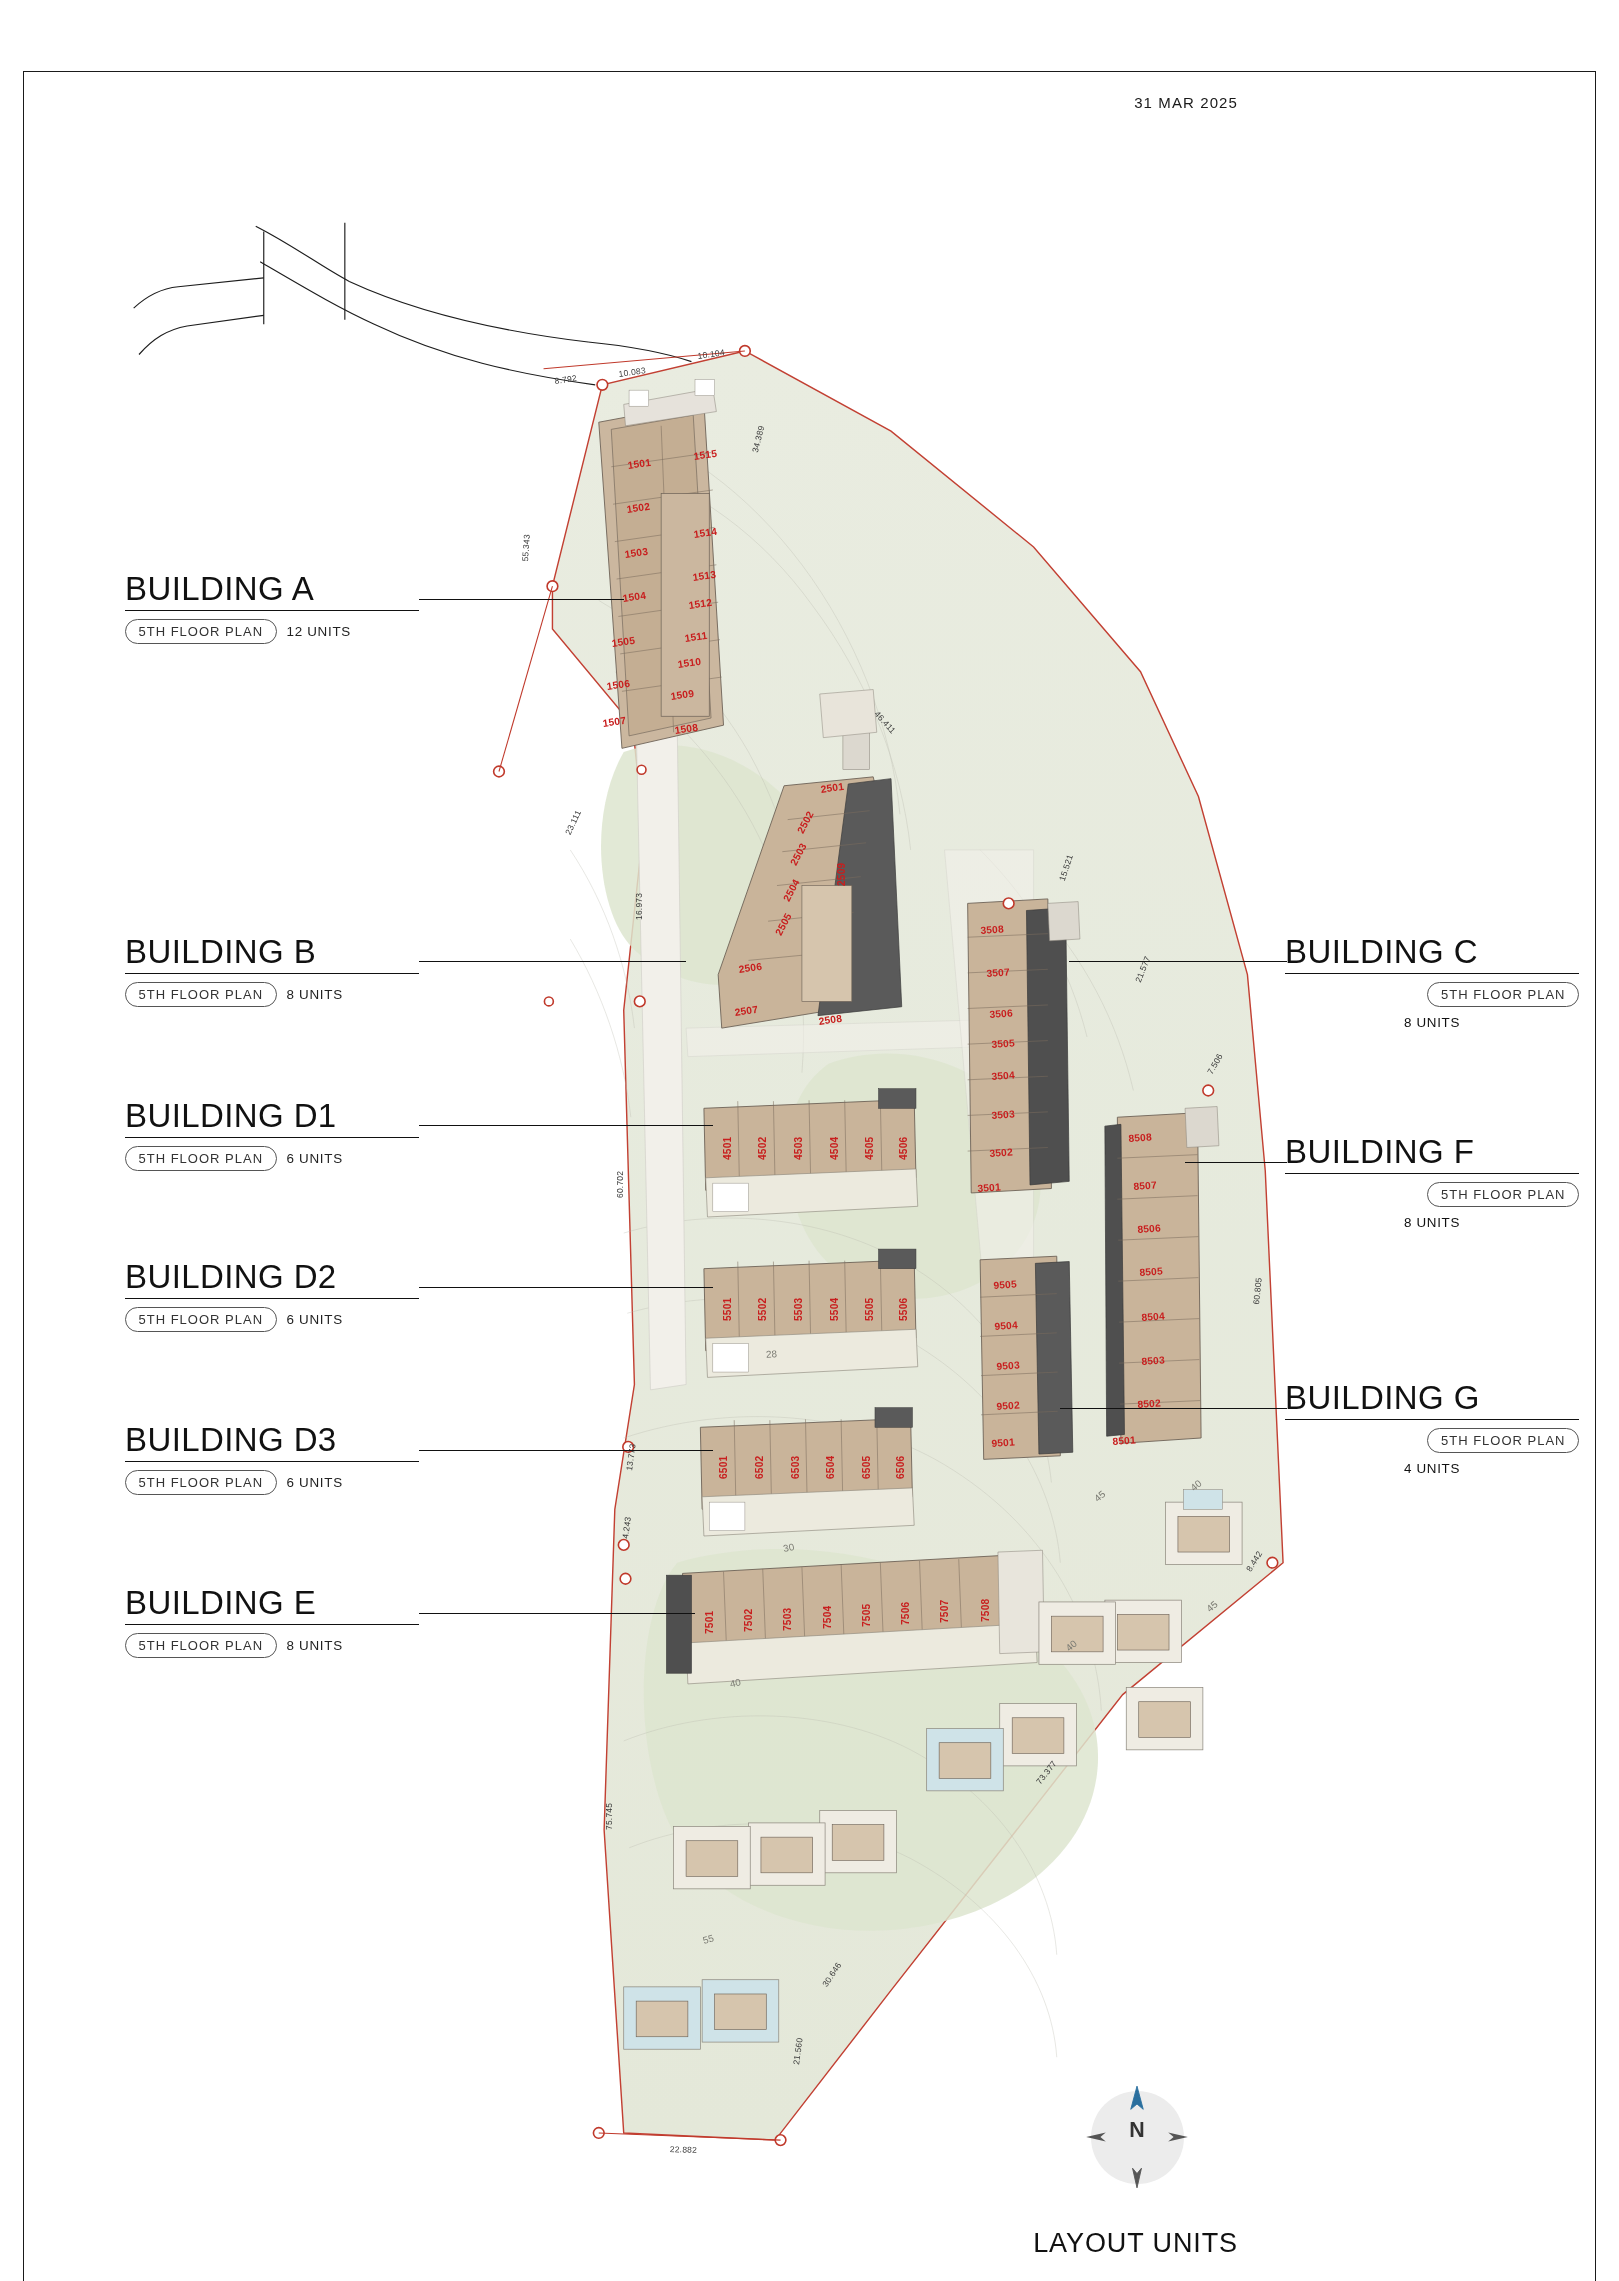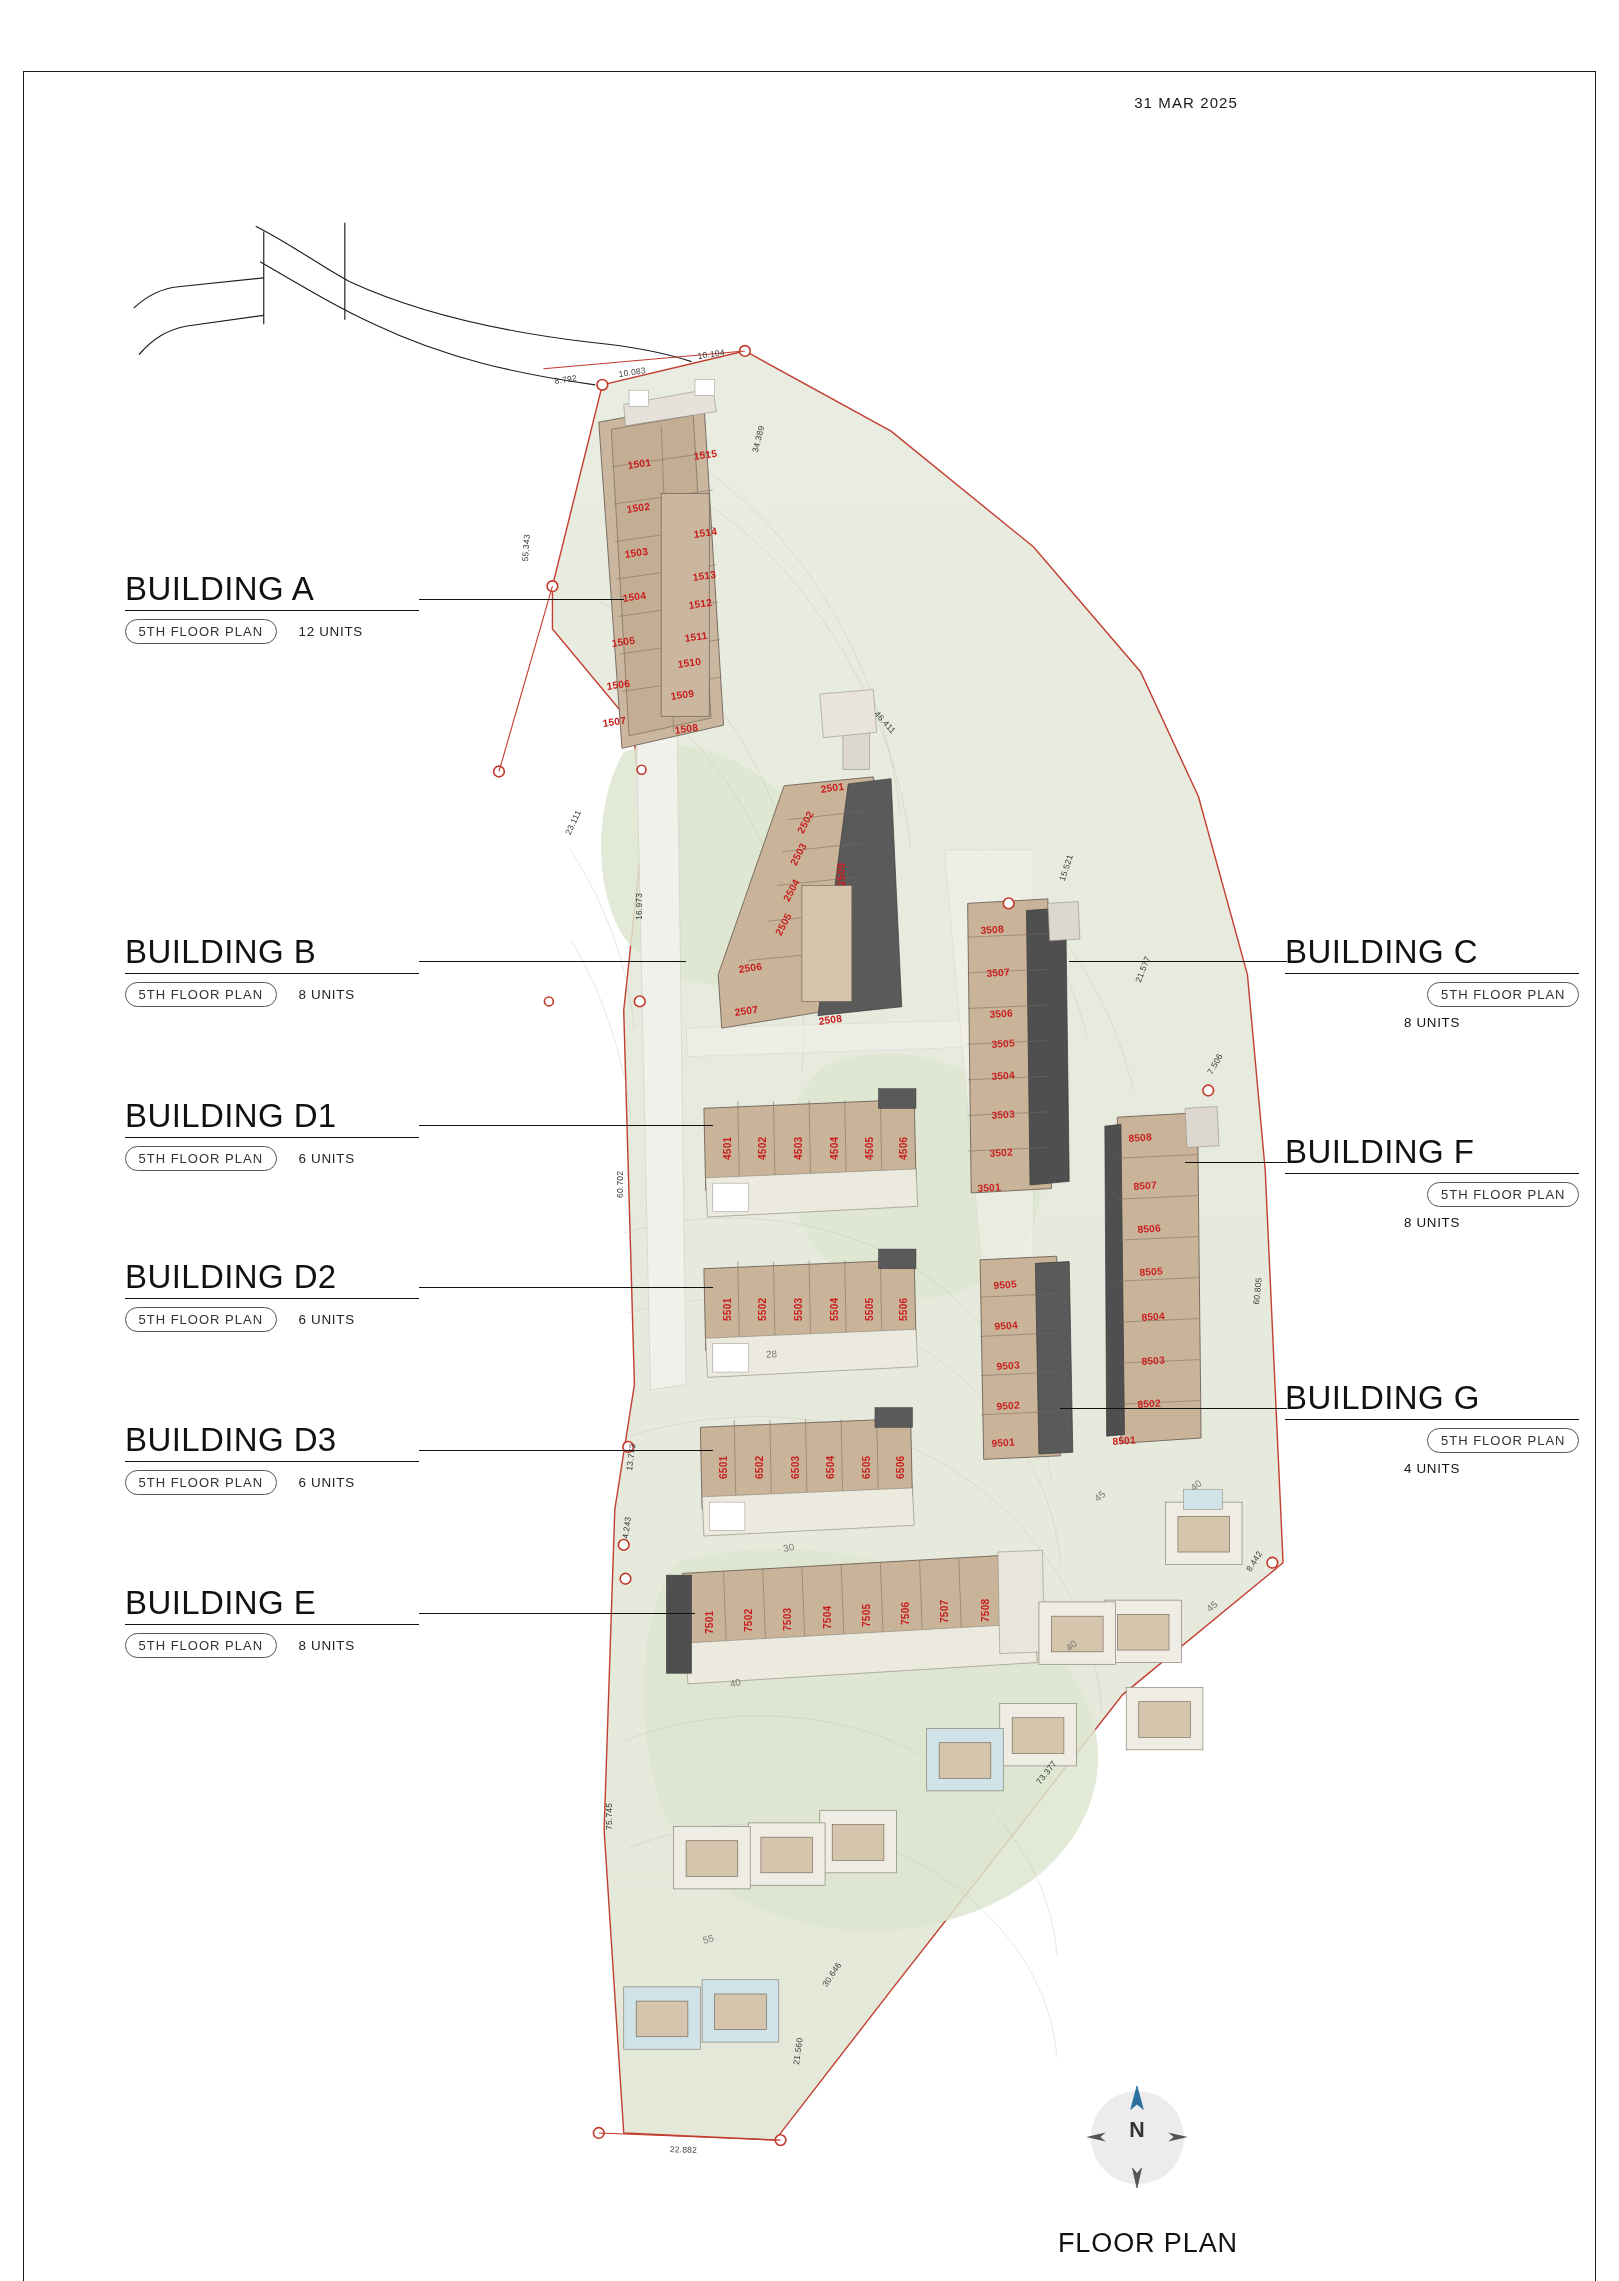--- a/index.html
+++ b/index.html
@@ -66,21 +66,21 @@
   .blabel .rule {
     height: 1.2px;
     background: #111;
     margin-top: 1.8px;
     width: 100%;
   }
   .blabel .row {
     margin-top: 8px;
     display: flex;
     align-items: center;
-    gap: 22px;
+    gap: 10px;
   }
   .blabel.right .row { justify-content: flex-end; }
   .blabel.right .title { text-align: left; }
   .pill {
     border: 0.9px solid #555;
     border-radius: 12.5px;
     padding: 4.5px 12.5px 3.6px 12.5px;
     font-size: 13px;
     letter-spacing: 1px;
     color: #333;
@@ -633,16 +633,16 @@
     <div class="disc"></div>
     <svg width="116" height="116" viewBox="0 0 130 130" style="position:absolute;left:0;top:0;">
       <path d="M65,8 L72,34 L65,28 L58,34 Z" fill="#2a6f9e" stroke="#2a6f9e" stroke-width="1"></path>
       <path d="M65,122 L60,100 L65,106 L70,100 Z" fill="#555" stroke="#555" stroke-width="1"></path>
       <path d="M8,65 L30,60 L24,65 L30,70 Z" fill="#555"></path>
       <path d="M122,65 L100,60 L106,65 L100,70 Z" fill="#555"></path>
     </svg>
     <div class="n">N</div>
   </div>
 
-  <div id="layout-title">FLOOR PLAN</div>
+  <div id="layout-title">LAYOUT UNITS</div>
 
 </div>
 
 
 </body></html>

